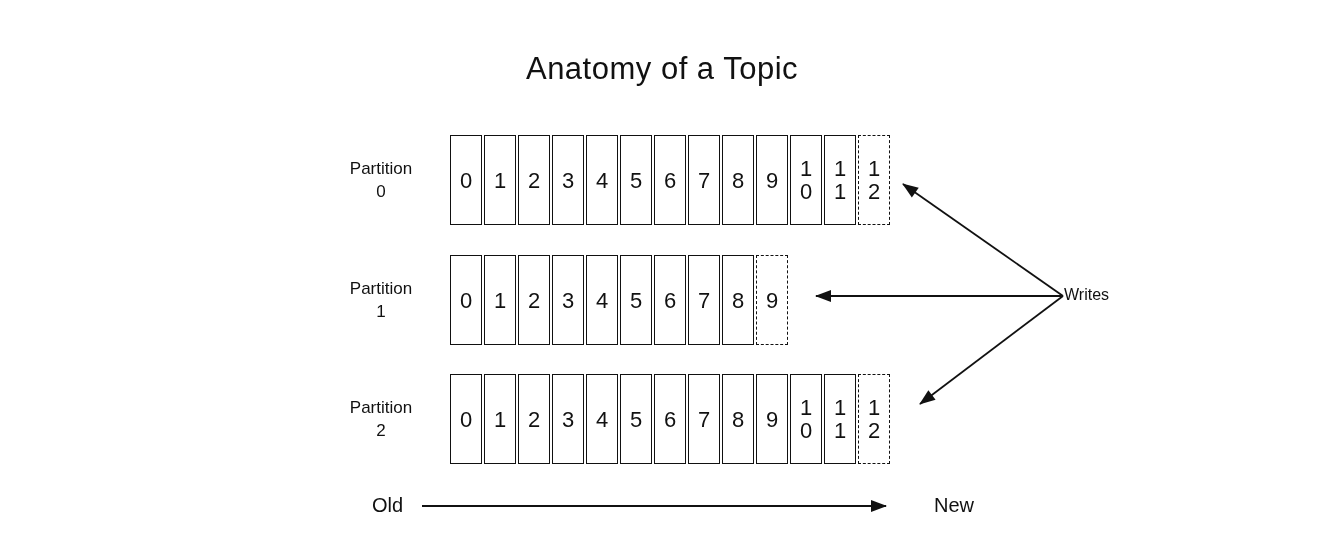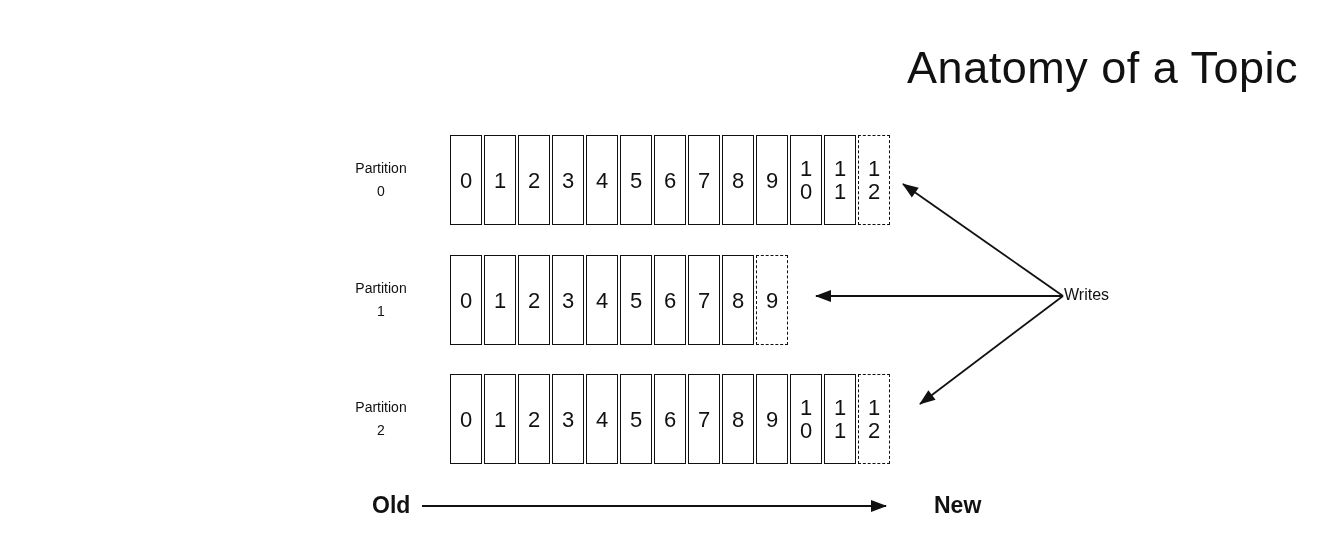--- a/index.html
+++ b/index.html
@@ -12,38 +12,38 @@
     background: var(--bg);
     overflow: hidden;
     font-family: "Liberation Sans", sans-serif;
     color: var(--ink);
   }
   .title {
     position: absolute;
     top: 34px;
     left: 0;
     width: 1290px;
-    margin: 8px;
-    text-align: right;
-    font-size: 45px;
+    margin: 17px;
+    text-align: center;
+    font-size: 31px;
     font-weight: 400;
     letter-spacing: 0.5px;
     color: var(--ink);
   }
   .plabel {
     position: absolute;
     left: 318px;
     width: 126px;
     height: 90px;
     display: flex;
     flex-direction: column;
     justify-content: center;
     align-items: center;
     text-align: center;
-    font-size: 14px;
+    font-size: 17px;
     line-height: 23px;
   }
   .cells {
     position: absolute;
     left: 450px;
     height: 90px;
     display: flex;
     column-gap: 2px;
     align-items: stretch;
   }
@@ -67,23 +67,22 @@
   .writes-label {
     position: absolute;
     left: 1064px;
     top: 283px;
     font-size: 16px;
     line-height: 24px;
   }
   .axis-label {
     position: absolute;
     top: 493px;
-    font-size: 23px;
+    font-size: 20px;
     line-height: 24px;
-    font-weight: bold;
   }
   .axis-old { left: 372px; }
   .axis-new { left: 934px; }
   .arrows {
     position: absolute;
     left: 0; top: 0;
     width: 1318px;
     height: 548px;
     pointer-events: none;
   }

